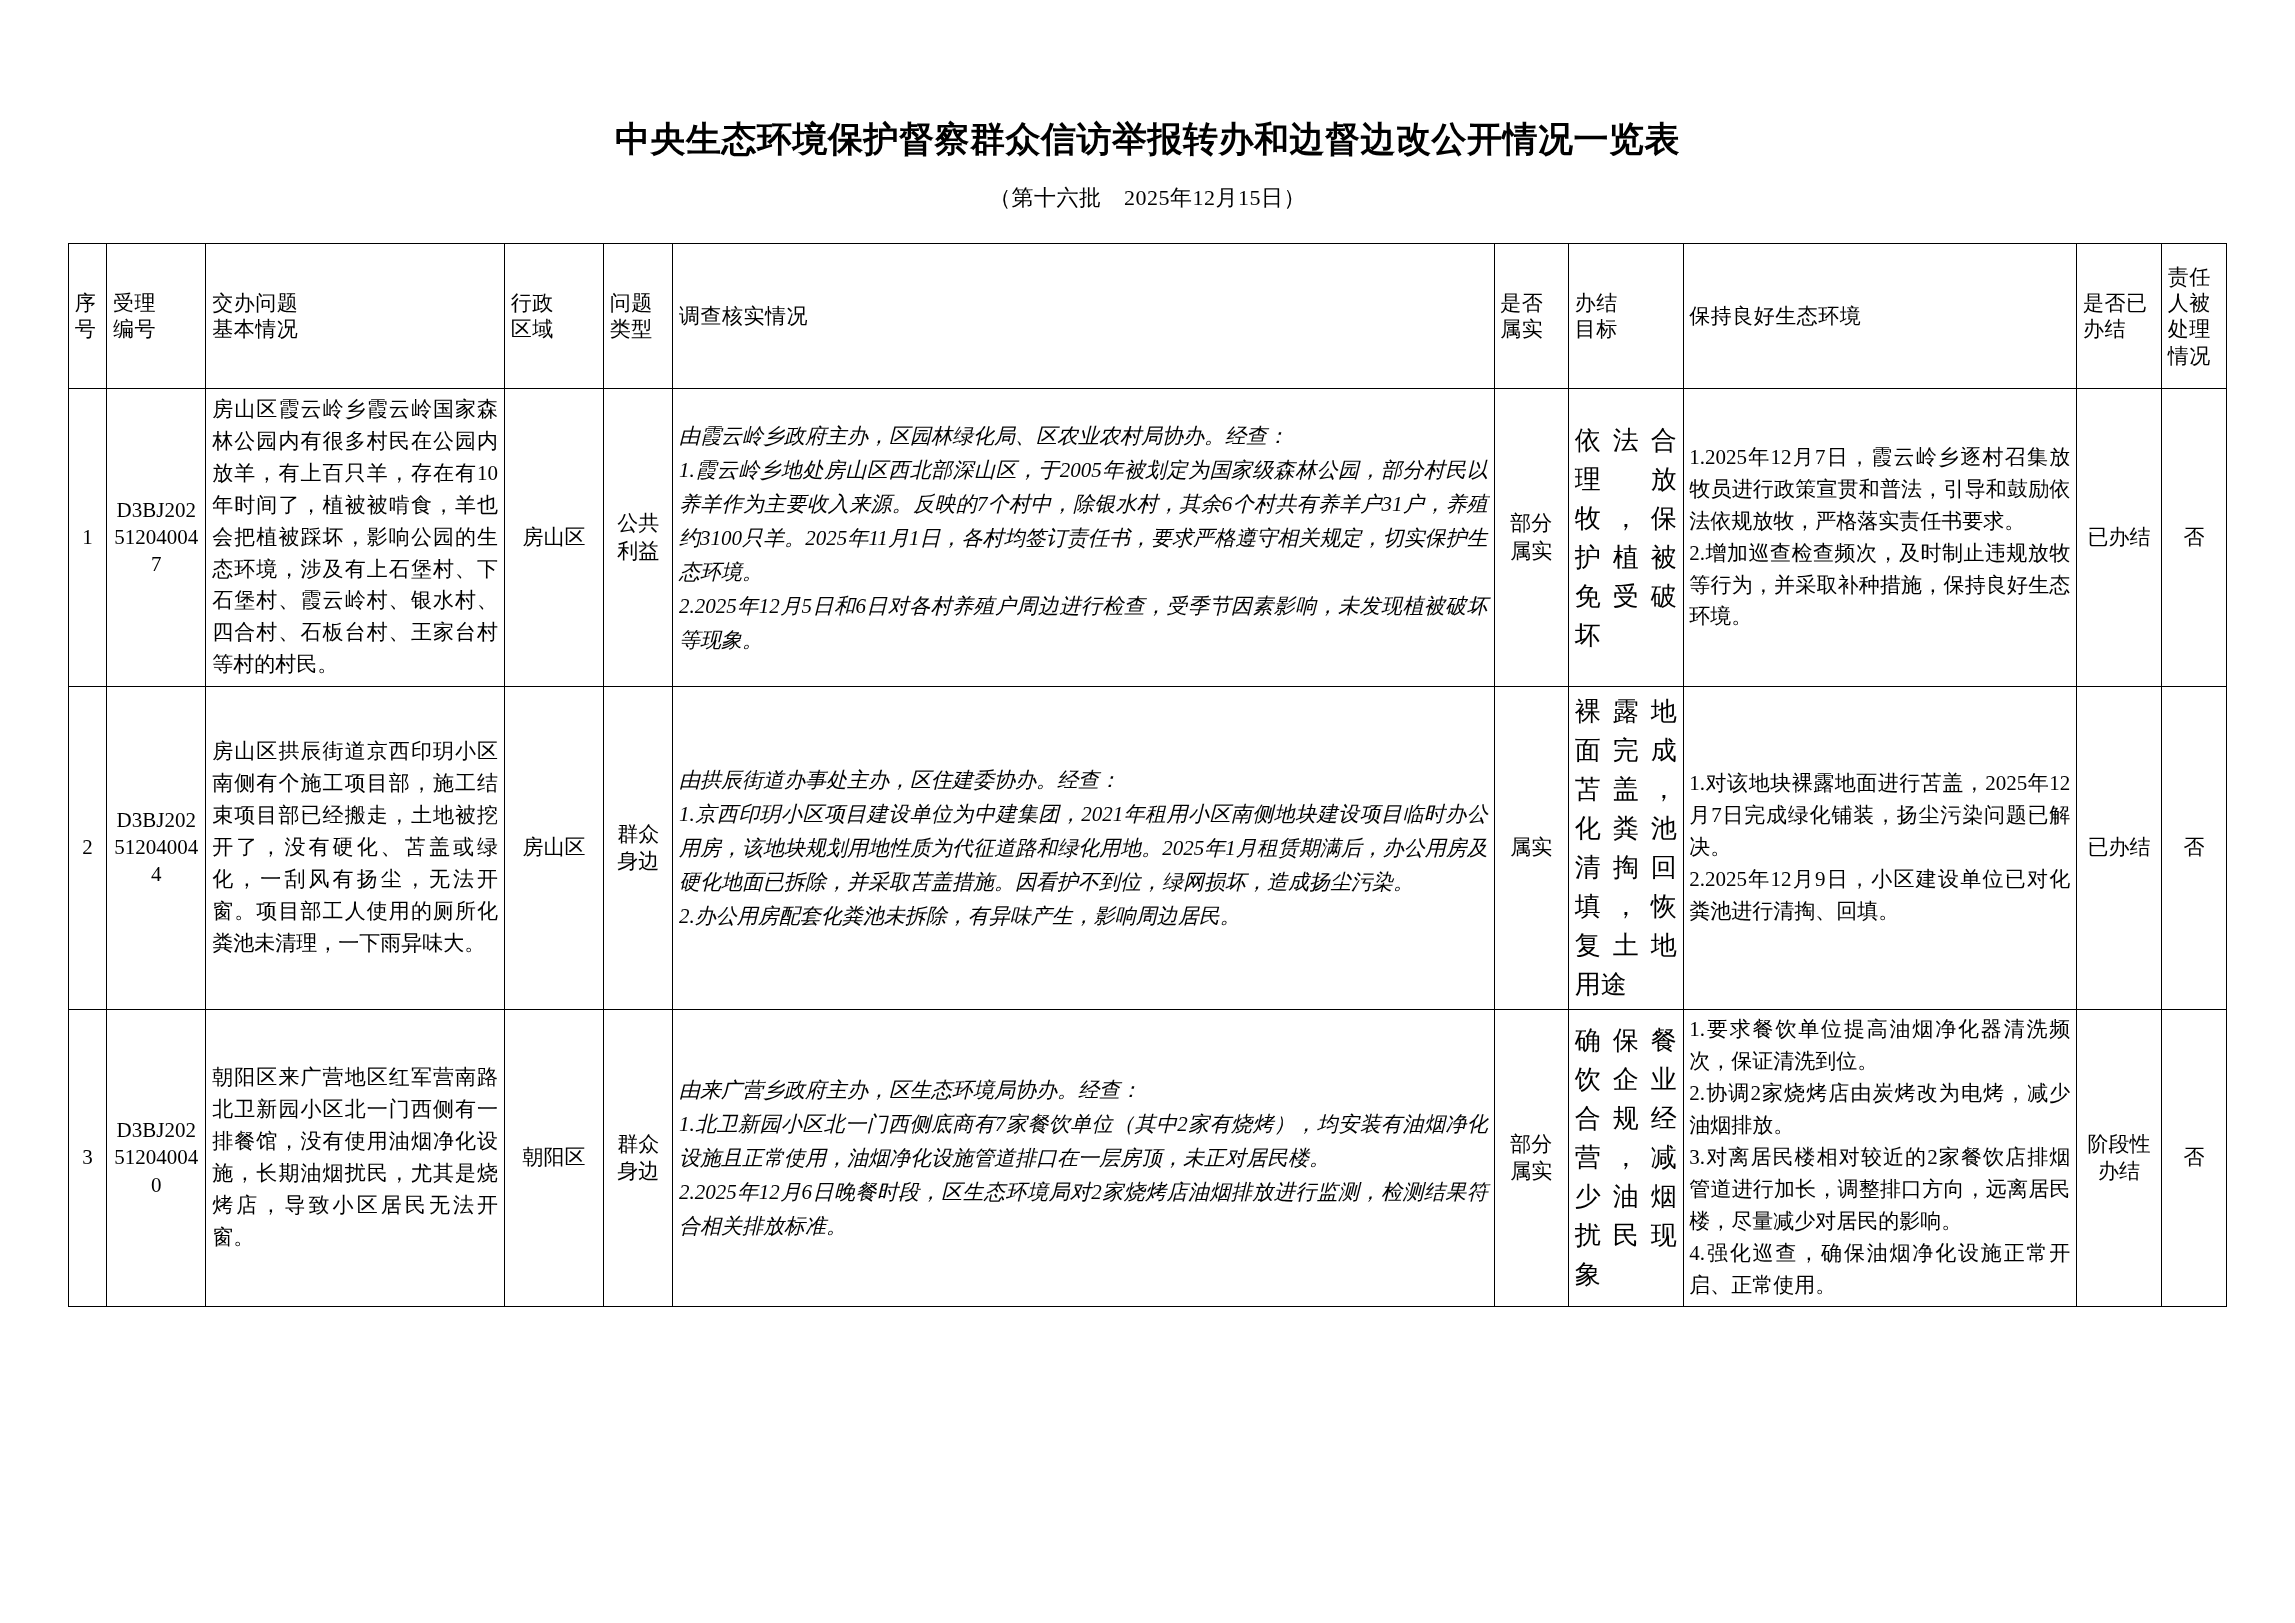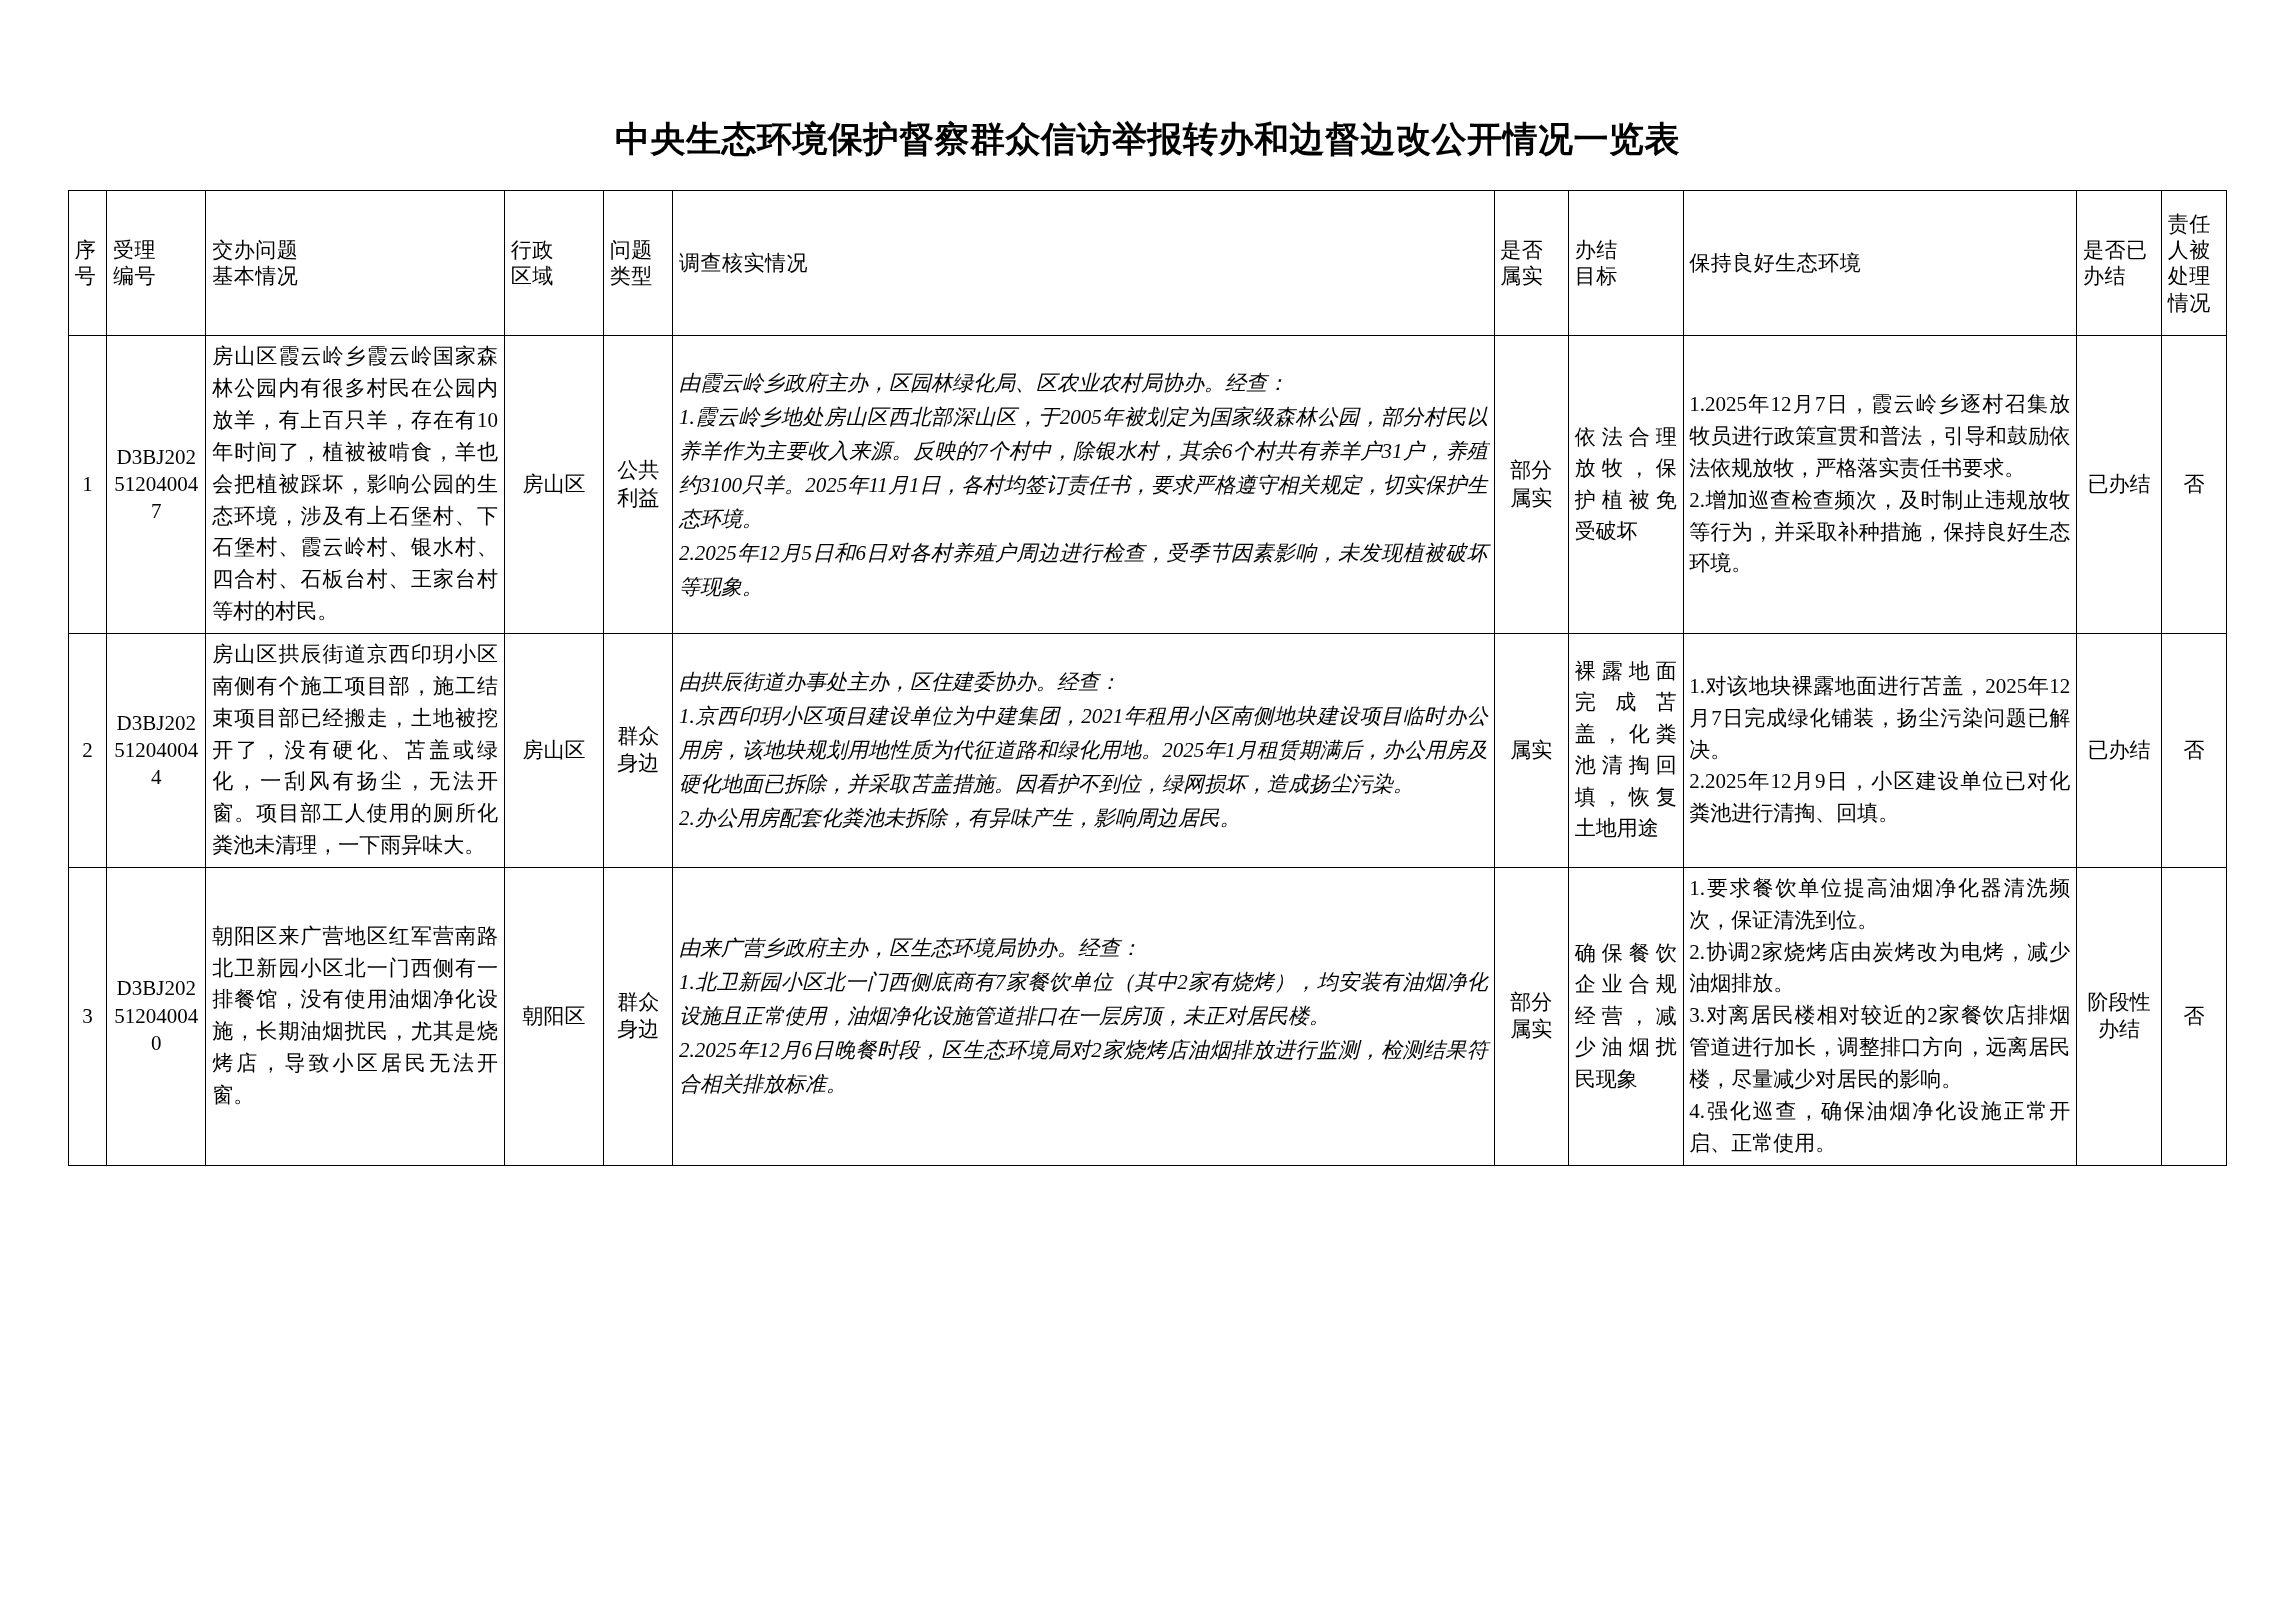--- a/index.html
+++ b/index.html
@@ -97,21 +97,21 @@
   }
   td.c-true {
     text-align: center;
     font-size: 21px;
     line-height: 1.3;
     white-space: pre-line;
   }
   td.c-goal {
     text-align: justify;
     text-align-last: left;
-    font-size: 21px;
+    font-size: 26px;
     line-height: 1.5;
     vertical-align: middle;
   }
   td.c-handle {
     text-align: justify;
     text-align-last: left;
     font-size: 21px;
     line-height: 1.52;
     vertical-align: middle;
     white-space: pre-line;
@@ -134,20 +134,21 @@
   .col-handle{ width: 381px; }
   .col-done  { width: 82px; }
   .col-resp  { width: 63px; }
 </style>
 </head>
 <body>
 
 <div class="page">
 
   <div class="doc-title">中央生态环境保护督察群众信访举报转办和边督边改公开情况一览表</div>
+  <div class="doc-subtitle">（第十六批　2025年12月15日）</div>
 
   <table class="main-table">
     <colgroup>
       <col class="col-idx">
         <col class="col-code">
         <col class="col-basic">
         <col class="col-area">
       <col class="col-type">
         <col class="col-invest">
         <col class="col-true">

